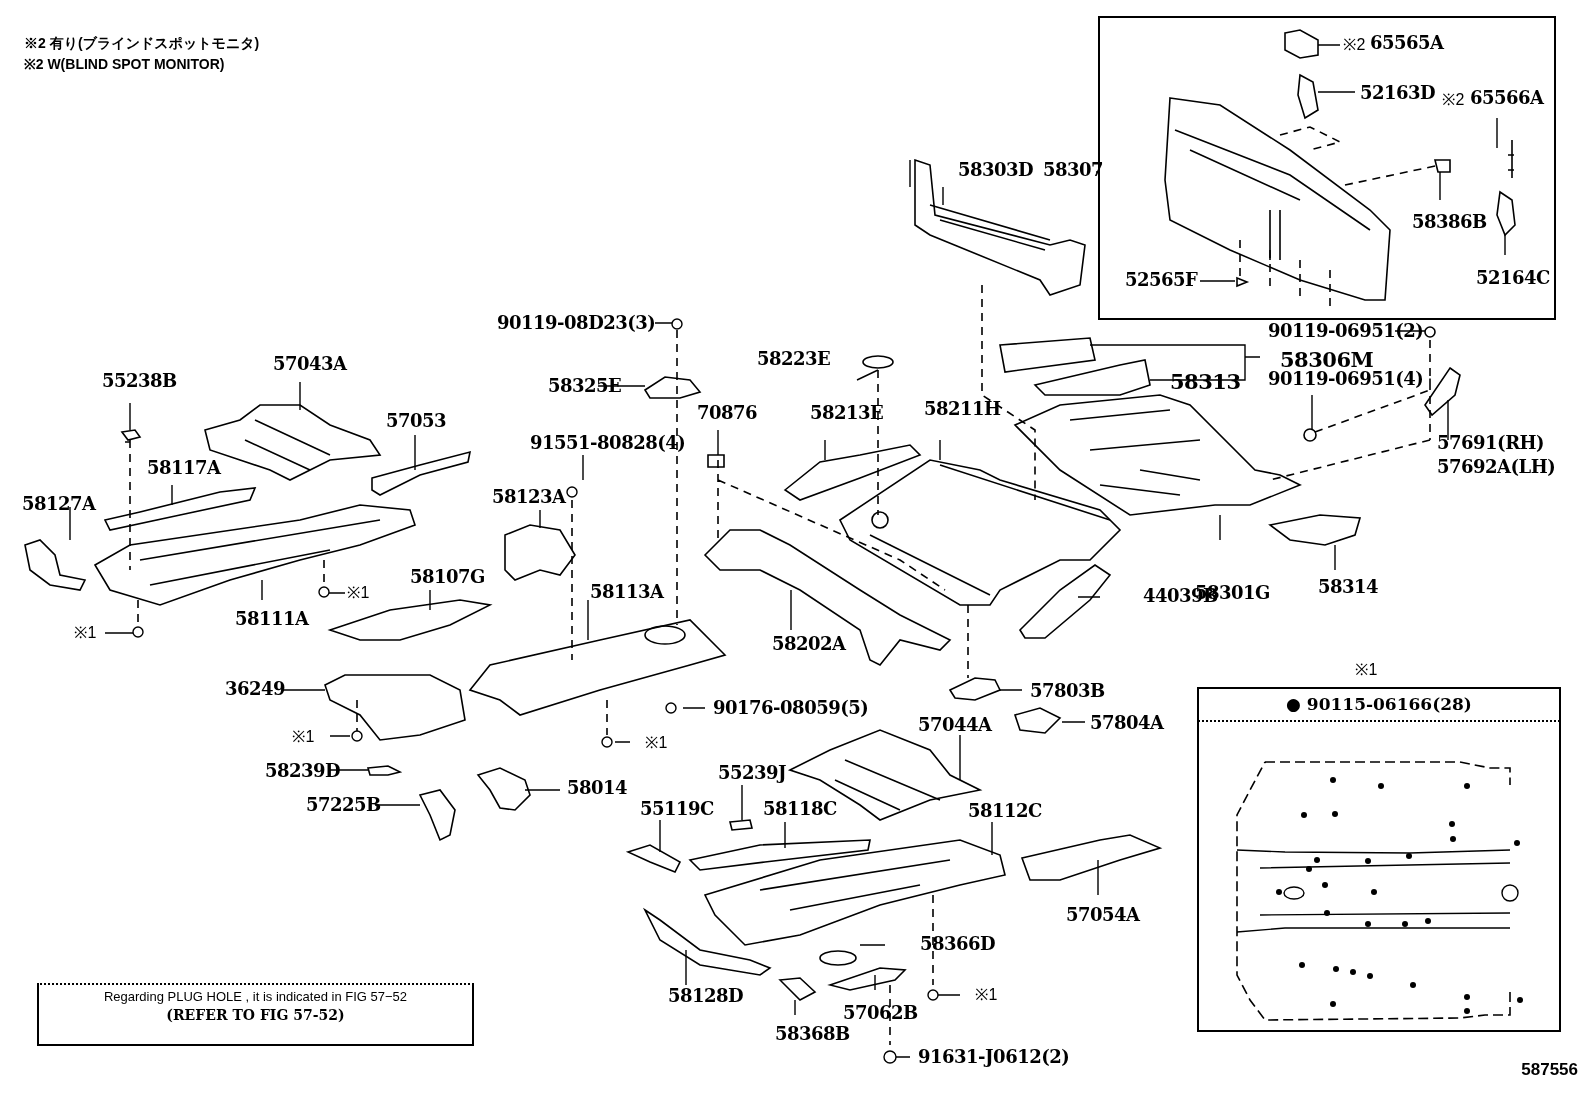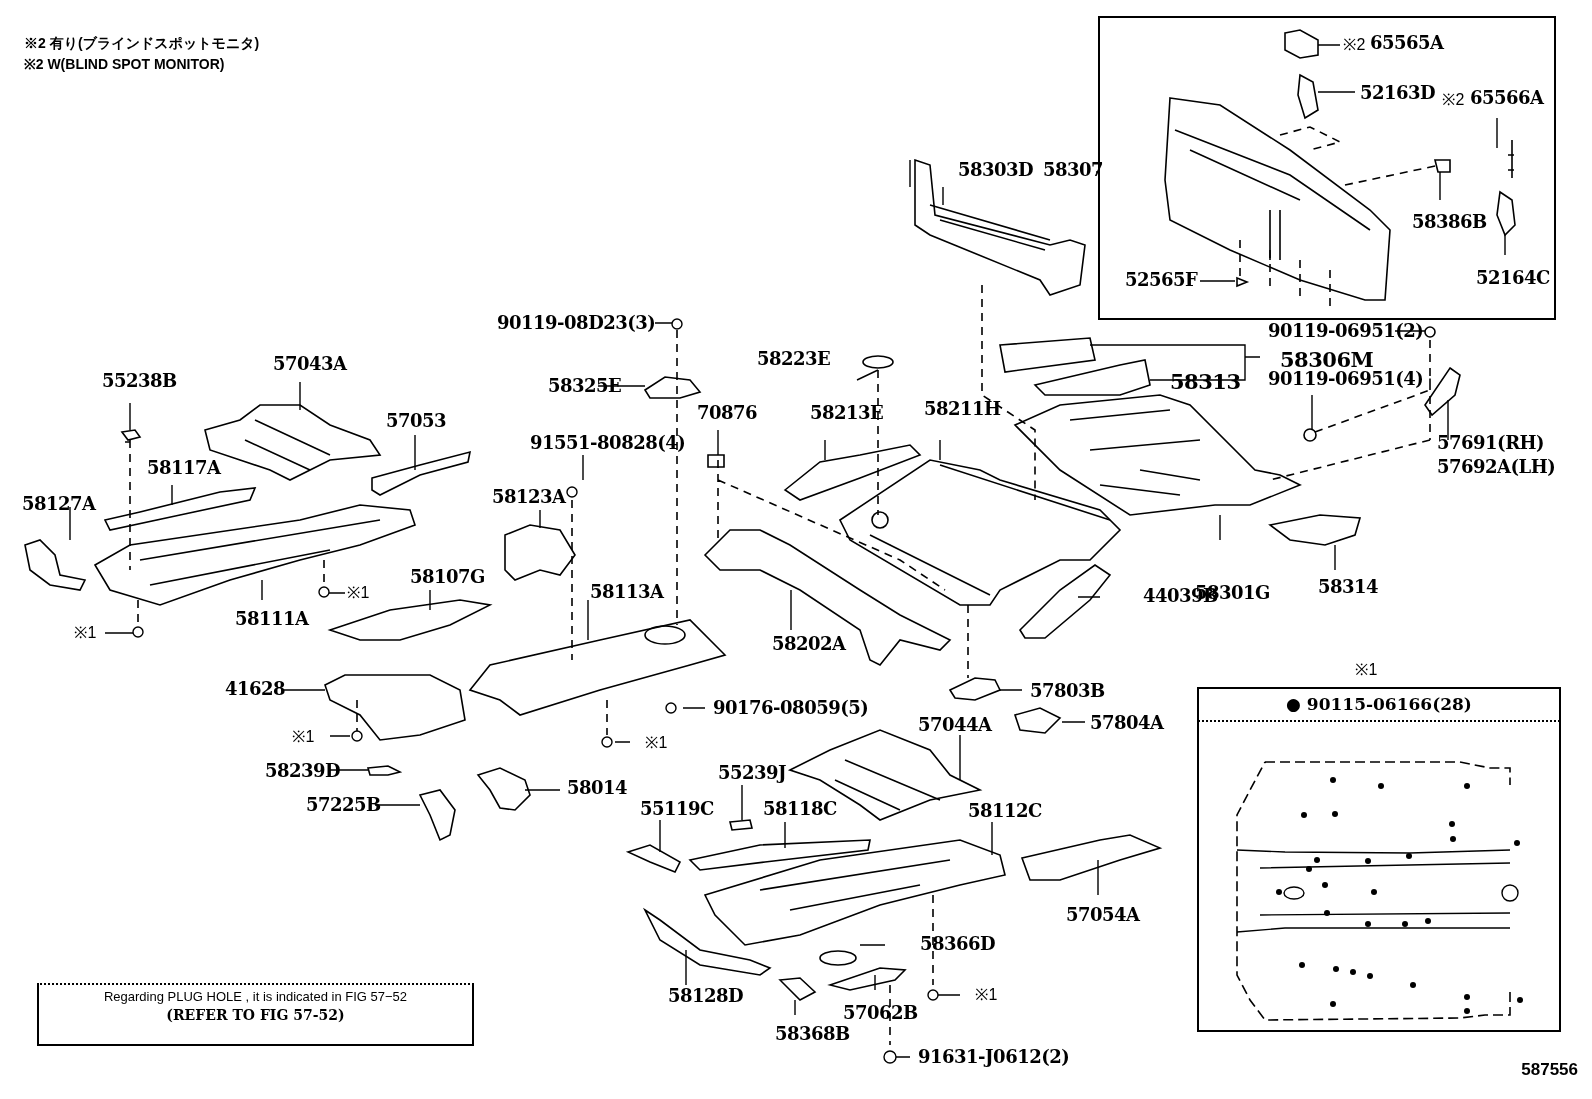--- a/index.html
+++ b/index.html
@@ -278,21 +278,21 @@
 <span class="lbl" style="left:147px; top:459px;">58117A</span>
 <span class="lbl" style="left:492px; top:488px;">58123A</span>
 <span class="lbl" style="left:22px; top:495px;">58127A</span>
 <span class="lbl" style="left:1195px; top:556px;margin-top:28px;">58301G</span>
 <span class="lbl" style="left:1318px; top:578px;">58314</span>
 <span class="lbl" style="left:410px; top:568px;">58107G</span>
 <span class="lbl" style="left:590px; top:583px;">58113A</span>
 <span class="lbl" style="left:1143px; top:587px;">44039B</span>
 <span class="lbl" style="left:235px; top:610px;">58111A</span>
 <span class="lbl" style="left:772px; top:635px;">58202A</span>
-<span class="lbl" style="left:225px; top:680px;">41628</span>
+<span class="lbl" style="left:225px; top:680px;">36249</span>
 <span class="lbl" style="left:713px; top:699px;">90176-08059(5)</span>
 <span class="lbl" style="left:1030px; top:682px;">57803B</span>
 <span class="lbl" style="left:918px; top:716px;">57044A</span>
 <span class="lbl" style="left:1090px; top:714px;">57804A</span>
 <span class="lbl" style="left:265px; top:762px;">58239D</span>
 <span class="lbl" style="left:718px; top:764px;">55239J</span>
 <span class="lbl" style="left:567px; top:779px;">58014</span>
 <span class="lbl" style="left:306px; top:796px;">57225B</span>
 <span class="lbl" style="left:640px; top:800px;">55119C</span>
 <span class="lbl" style="left:763px; top:800px;">58118C</span>

